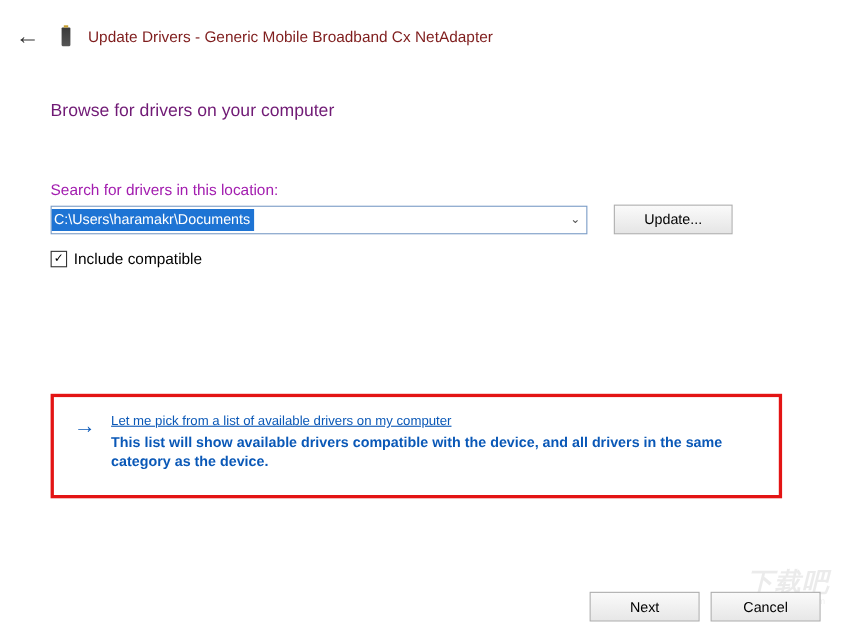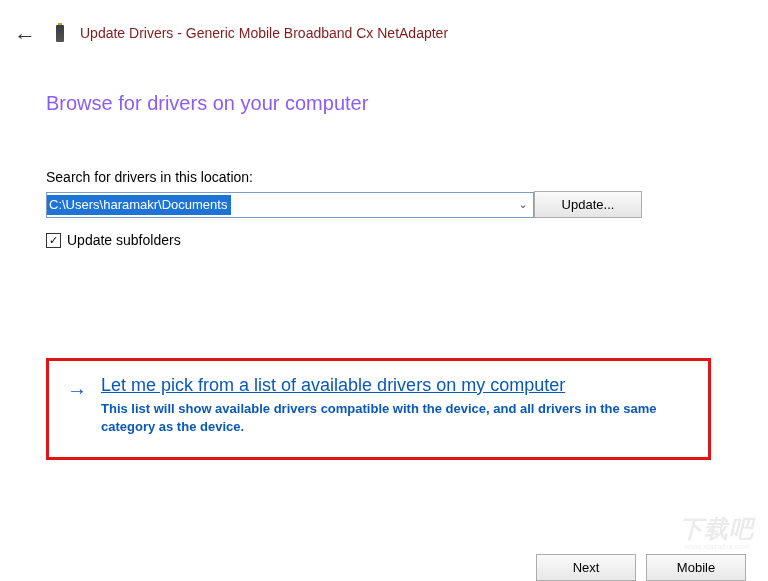--- a/index.html
+++ b/index.html
@@ -50,33 +50,34 @@
     background: #c8a030;
   }
   .title {
     font-size: 14px;
     color: #7f1d1d;
   }
   .content {
     padding: 48px 46px 0 46px;
   }
   .heading {
-    font-size: 20px;
-    color: #8b5cf6;
+    font-size: 16px;
+    color: #701a75;
     margin-bottom: 54px;
     font-weight: 400;
   }
   .search-label {
     font-size: 14px;
     margin-bottom: 6px;
-    color: #000000;
+    color: #a21caf;
   }
   .path-row {
     display: flex;
     align-items: center;
+    gap: 24px;
     margin-bottom: 14px;
   }
   .combo {
     position: relative;
     width: 488px;
     height: 26px;
     border: 1px solid #7a9cc6;
     display: flex;
     align-items: center;
     background: #fff;
@@ -139,36 +140,36 @@
     gap: 14px;
     cursor: pointer;
   }
   .opt-arrow {
     color: #0a58b7;
     font-size: 20px;
     line-height: 22px;
     padding-top: 2px;
   }
   .opt-title {
-    font-size: 18px;
+    font-size: 12px;
     color: #0a58b7;
     text-decoration: underline;
     margin-bottom: 4px;
   }
   .opt-desc {
     font-size: 13px;
     color: #0a58b7;
     line-height: 1.35;
     max-width: 560px;
     font-weight: bold;
   }
   .footer {
     position: absolute;
     right: 22px;
-    bottom: 0;
+    bottom: 16px;
     display: flex;
     gap: 10px;
   }
   .footer button {
     width: 100px;
     height: 27px;
     border: 1px solid #adadad;
     background: linear-gradient(#fafafa,#e7e7e7);
     font-size: 13px;
     cursor: pointer;
@@ -212,33 +213,33 @@
       <div class="value">
         <span>C:\Users\haramakr\Documents</span>
       </div>
       <div class="chev">⌄</div>
     </div>
     <button class="browse-btn">Update...</button>
   </div>
 
   <div class="checkbox-row">
     <span class="checkbox">✓</span>
-    <span>Update subfolders</span>
+    <span>Include compatible</span>
   </div>
 </div>
 
 <div class="option-box">
   <div class="option-inner">
     <div class="opt-arrow">→</div>
     <div>
       <div class="opt-title">Let me pick from a list of available drivers on my computer</div>
       <div class="opt-desc">This list will show available drivers compatible with the device, and all drivers in the same category as the device.</div>
     </div>
   </div>
 </div>
 
 <div class="watermark">下载吧</div>
 <div class="watermark-sub">www.xiazaiba.com</div>
 
 <div class="footer">
   <button>Next</button>
-  <button>Mobile</button>
+  <button>Cancel</button>
 </div>
 
 </body></html>

